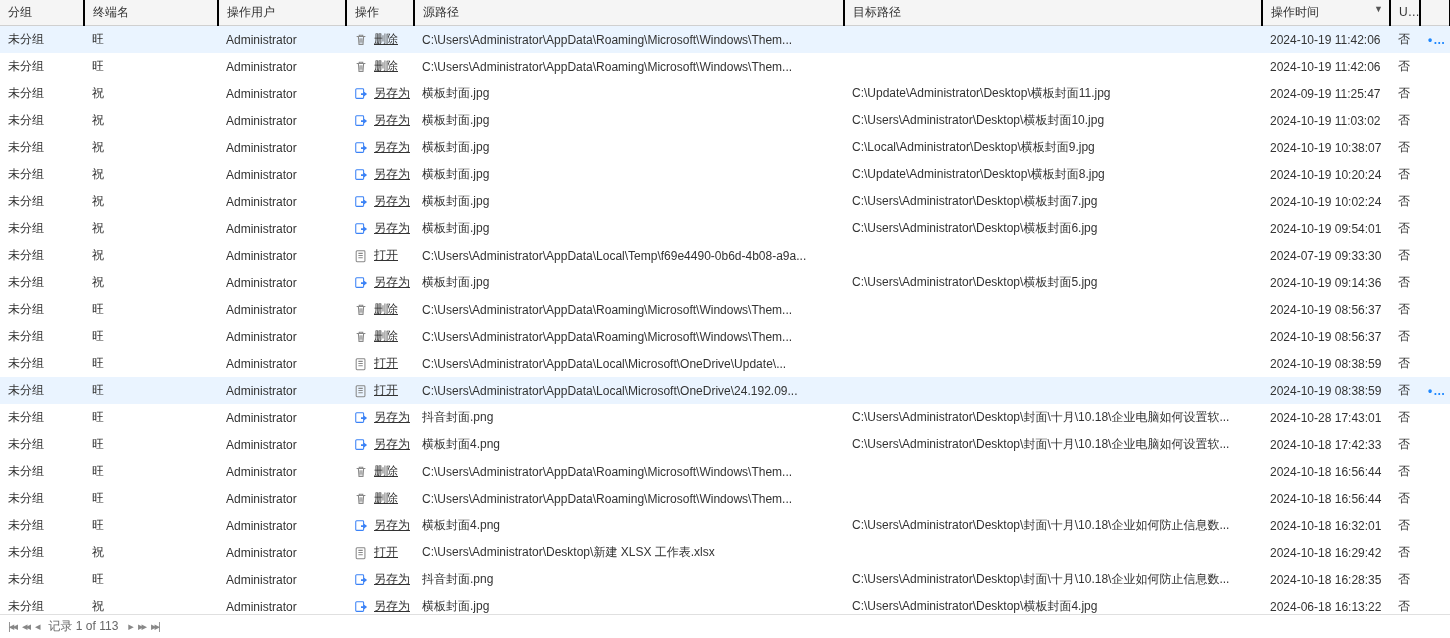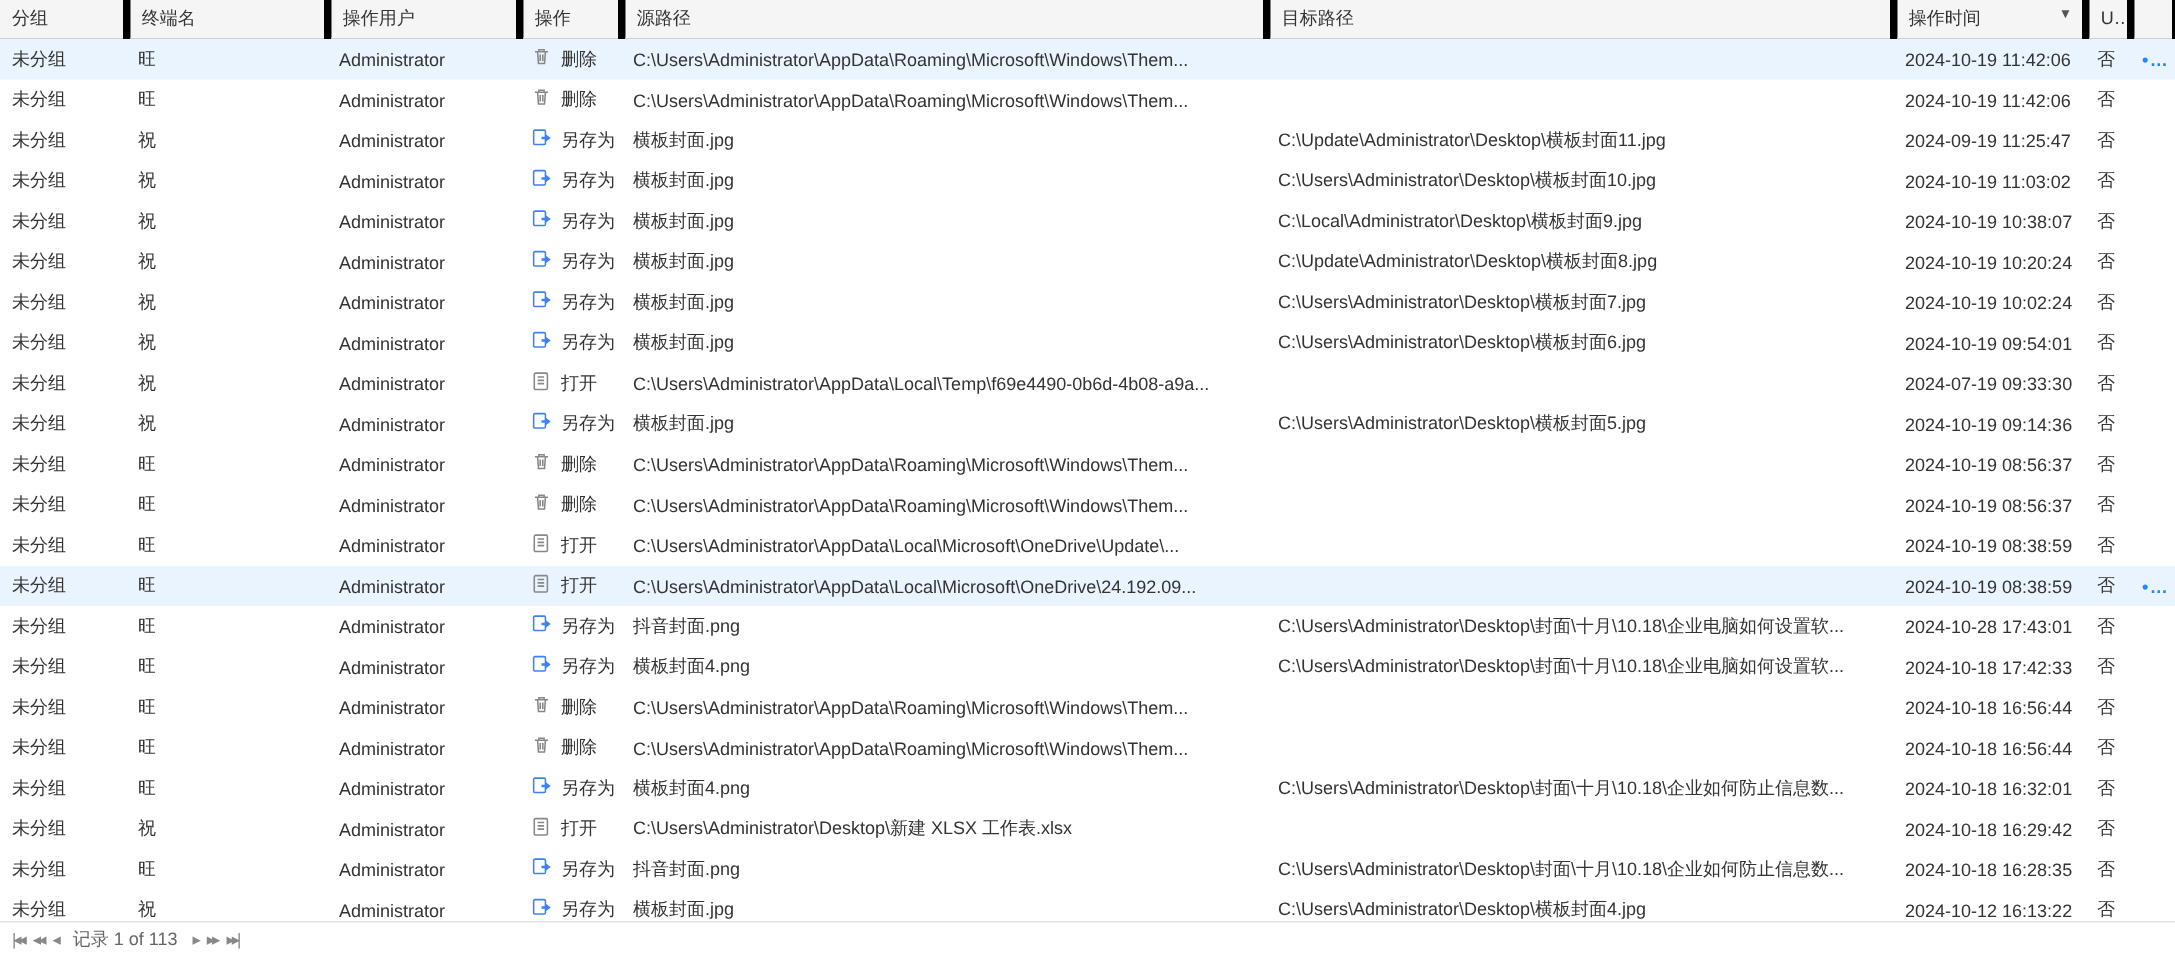--- a/index.html
+++ b/index.html
@@ -21,21 +21,21 @@
   table {
     border-collapse: collapse;
     width: 100%;
     table-layout: fixed;
   }
   thead th {
     background: #f5f5f5;
     font-weight: normal;
     text-align: left;
     padding: 4px 8px;
-    border-right: 5px solid #000000;
+    border-right: 2px solid #000000;
     border-bottom: 1px solid #d0d0d0;
     color: #333;
     white-space: nowrap;
     overflow: hidden;
     text-overflow: ellipsis;
     height: 22px;
     position: relative;
   }
   thead th.sorted::after {
     content: "▼";
@@ -47,21 +47,21 @@
   }
   tbody td {
     padding: 5px 8px;
     white-space: nowrap;
     overflow: hidden;
     text-overflow: ellipsis;
     height: 27px;
     vertical-align: middle;
   }
   tbody tr.highlight { background: #eaf4ff; }
-  .op-cell { display: flex; gap: 6px; }
+  .op-cell { display: flex; align-items: center; gap: 6px; text-decoration: underline; }
   .op-icon { display: inline-flex; width: 14px; height: 14px; }
   .more-cell { text-align: center; color: #1e88ff; letter-spacing: 1px; font-weight: bold; cursor: pointer; }
   .pager {
     display: flex;
     align-items: center;
     gap: 10px;
     padding: 4px 8px;
     border-top: 1px solid #e0e0e0;
     color: #666;
     font-size: 12px;
@@ -545,21 +545,21 @@
                 <svg viewBox="0 0 16 16" width="14" height="14">
                   <rect x="2" y="2" width="9" height="11" rx="1" fill="none" stroke="#3b82f6" stroke-width="1.2"></rect>
                   <path d="M11 5l4 3-4 3V9H8V7h3z" fill="#3b82f6"></path>
                 </svg>
               </span>
               <span>另存为</span>
             </span>
           </td>
           <td>横板封面.jpg</td>
           <td>C:\Users\Administrator\Desktop\横板封面4.jpg</td>
-          <td>2024-10-12 16:13:22</td>
+          <td>2024-06-18 16:13:22</td>
           <td>否</td>
           <td class="more-cell"></td>
         </tr>
       </tbody>
 </table>
 </div>
 
 <div class="pager">
   <span class="pager-btns">
     <span class="pager-btn">|◂◂</span>

